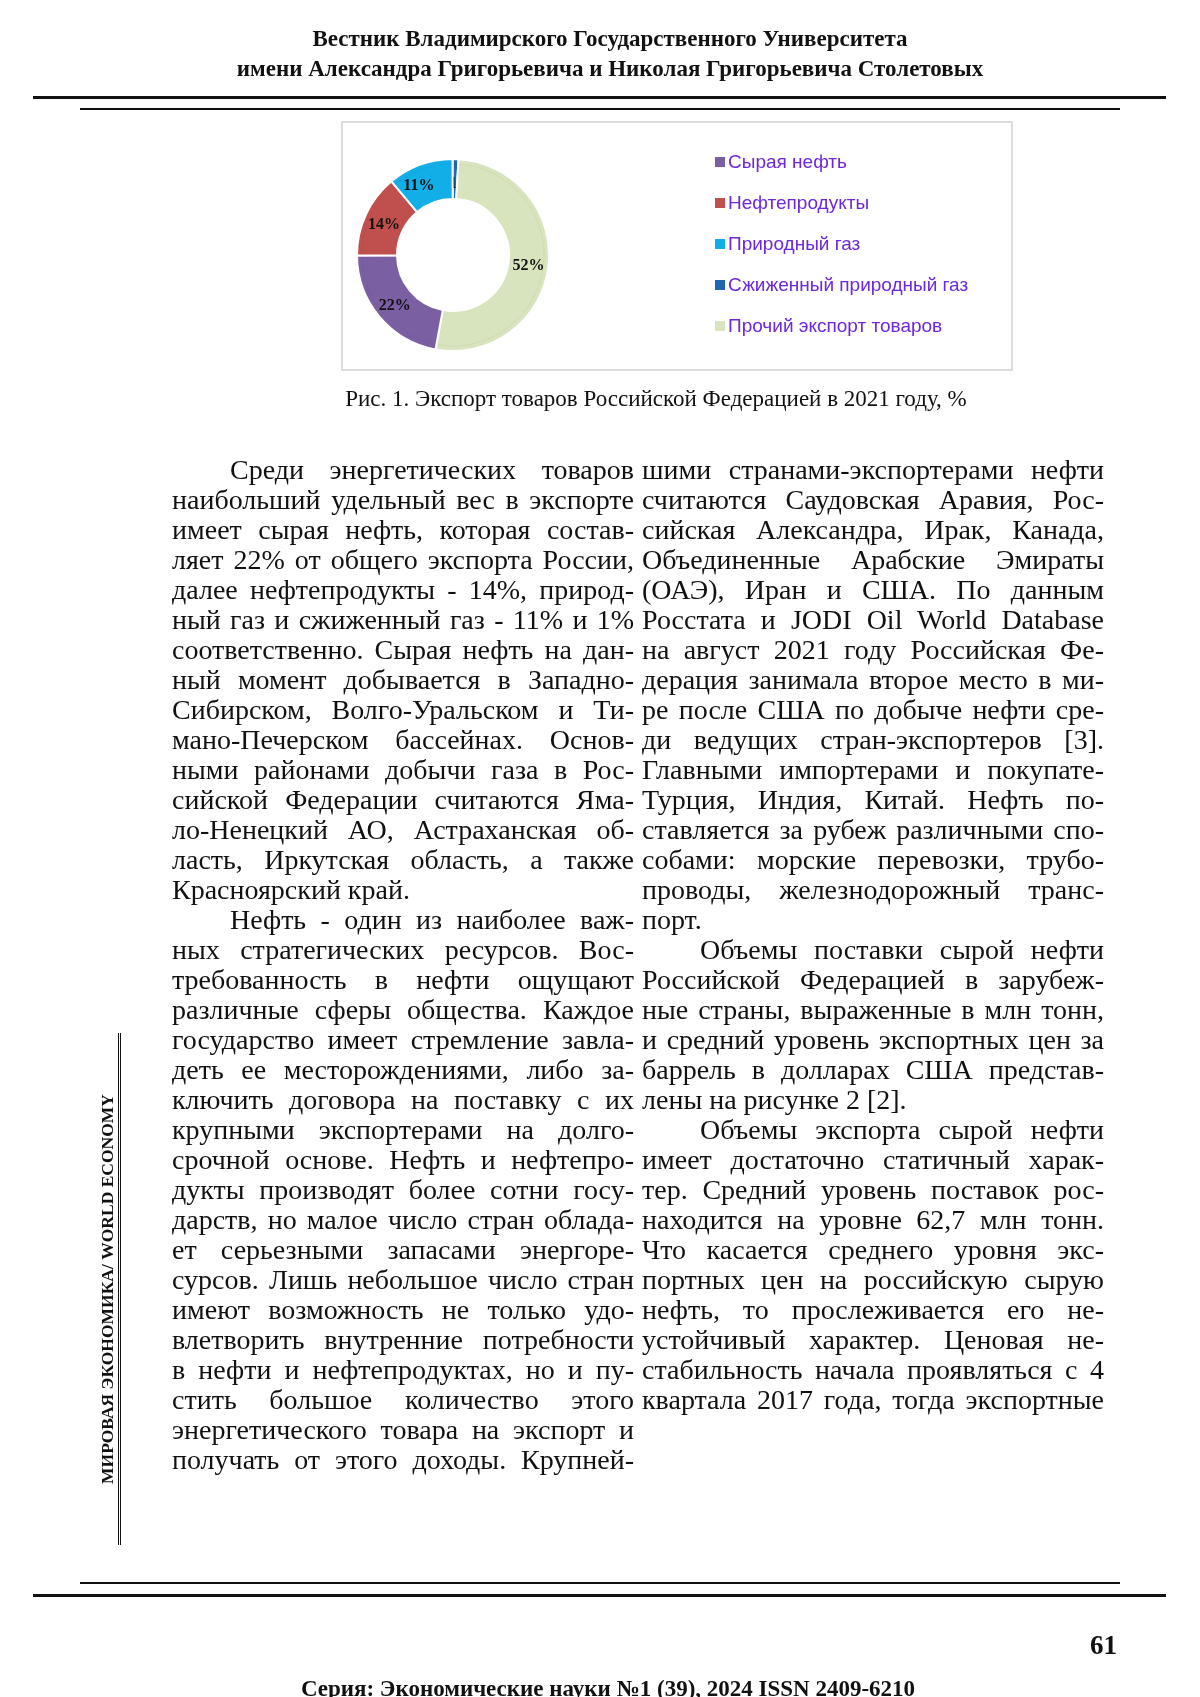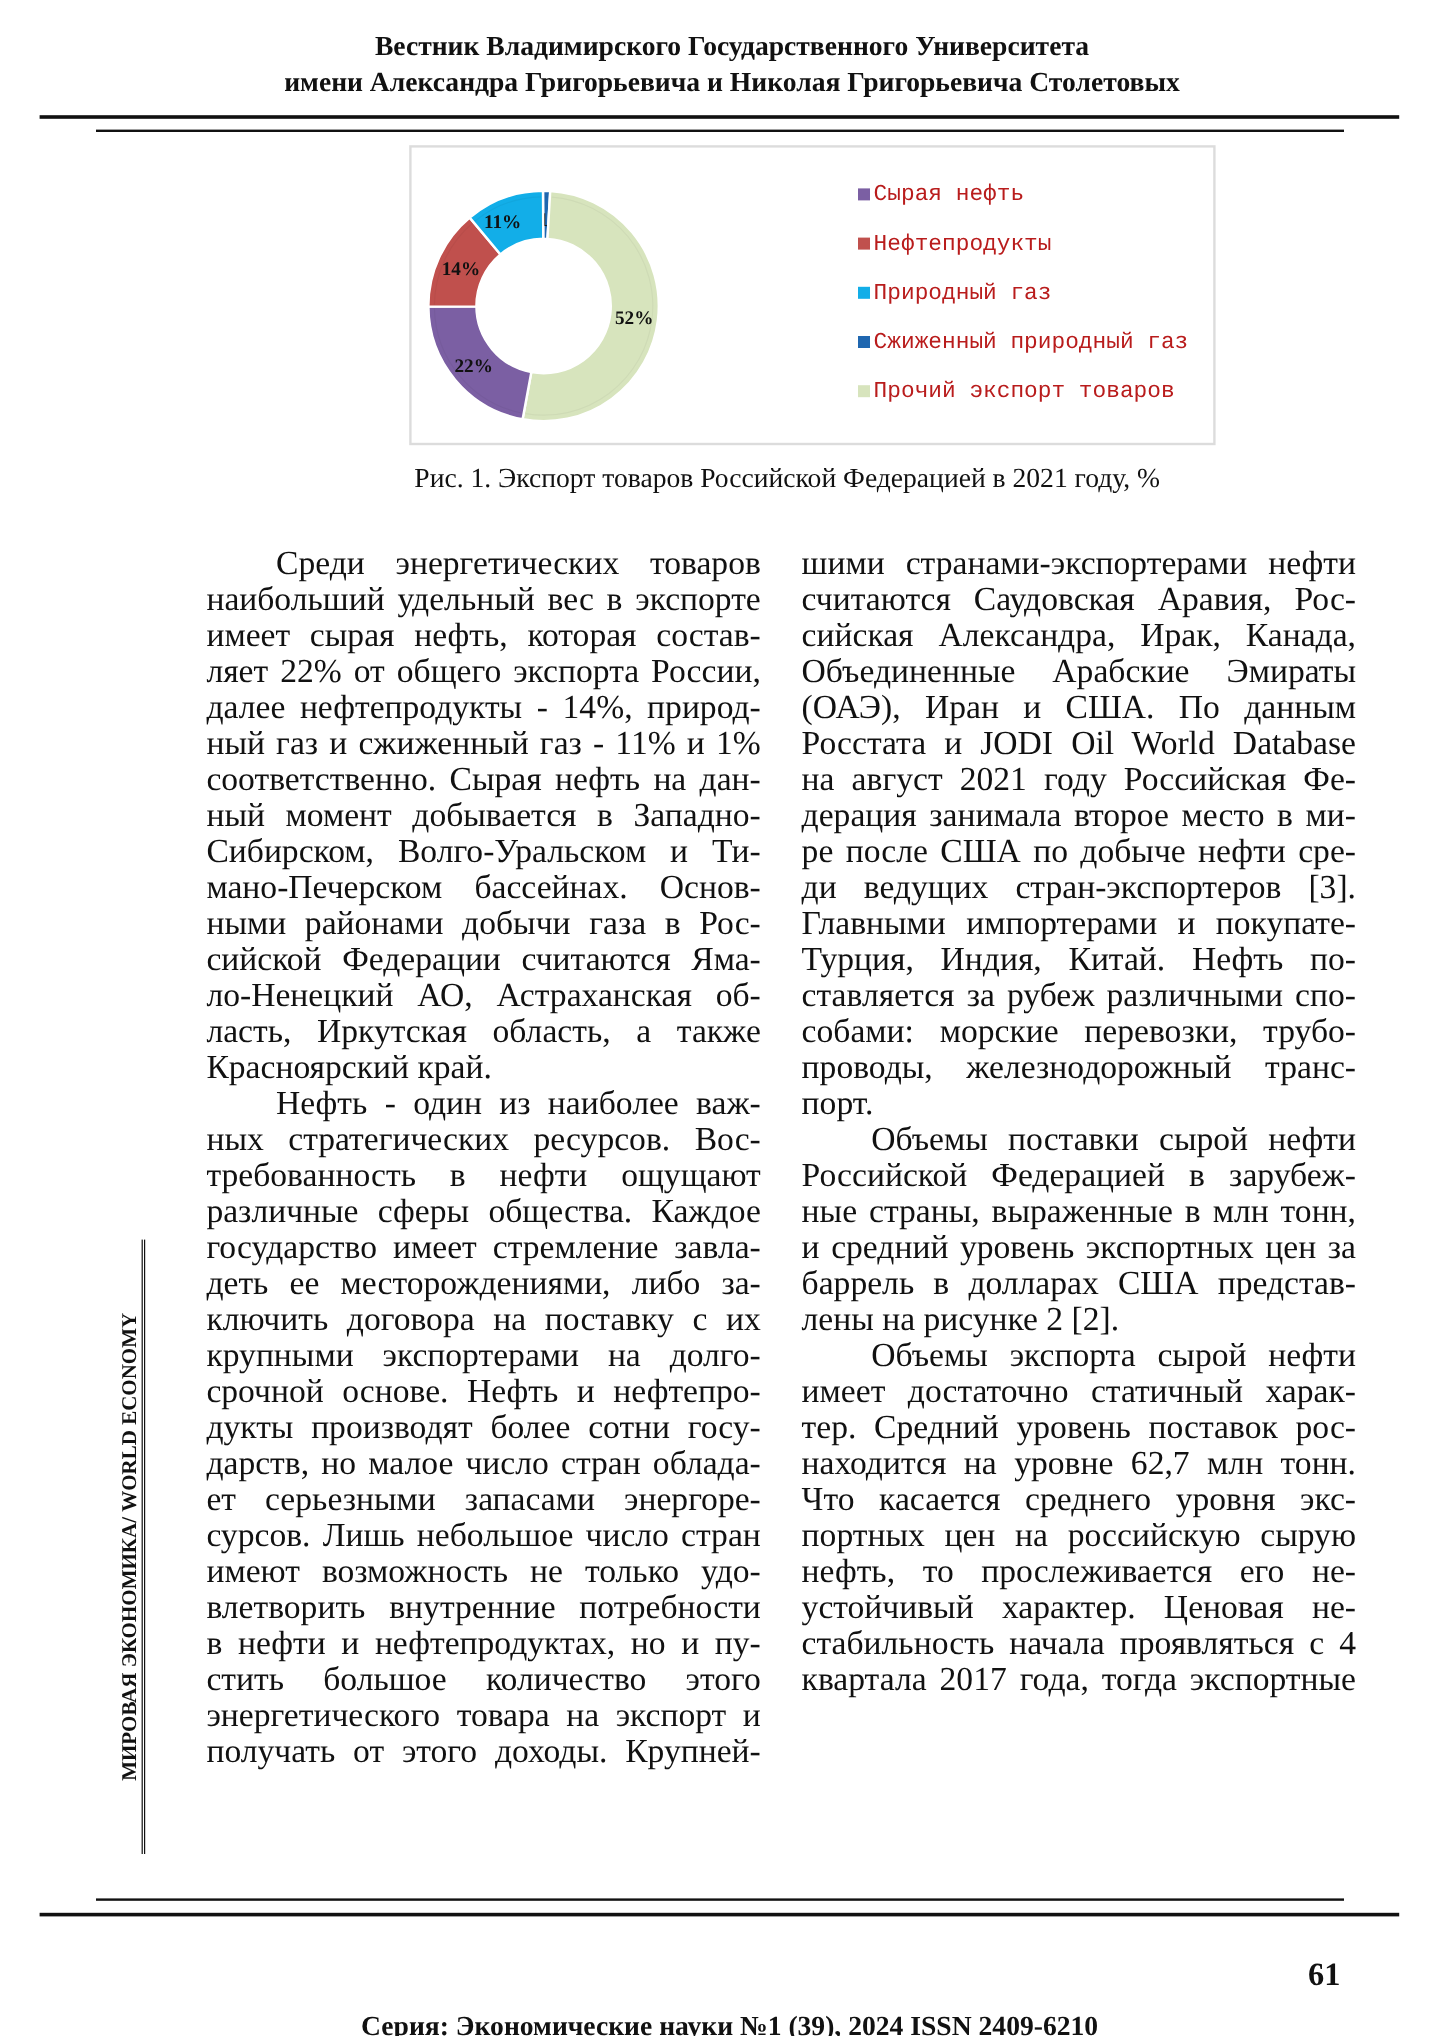--- a/index.html
+++ b/index.html
@@ -5,30 +5,30 @@
   html, body { margin: 0; padding: 0; background: #ffffff; }
   body { width: 1200px; height: 1697px; position: relative; overflow: hidden; color: #111; }
   .header { position: absolute; left: 0; top: 24px; width: 1200px; text-align: center;
     font-family: "Liberation Serif", serif; font-weight: bold; font-size: 23px; line-height: 30px; color: #111; }
   .header .l1 { display: block; padding-left: 20px; }
   .header .l2 { display: block; padding-left: 20px; }
   .rule { position: absolute; background: #111; }
   .chart-box { position: absolute; left: 341px; top: 121px; width: 672px; height: 250px;
     border: 2px solid #dcdcdc; background: #fff; box-sizing: border-box; }
   .chart-box svg { position: absolute; left: 0; top: 0; }
-  .legend { position: absolute; left: 372px; top: 28px; font-family: Liberation Mono, monospace;
-    font-size: 19px; color: #b91c1c; }
+  .legend { position: absolute; left: 372px; top: 28px; font-family: Liberation Sans, sans-serif;
+    font-size: 19px; color: #6d28d9; }
   .legend-item { height: 41px; display: flex; align-items: flex-start; }
   .legend-swatch { width: 10px; height: 10px; margin-top: 6px; margin-right: 3px; flex: none; }
   .caption { position: absolute; left: 0; width: 1200px; top: 386px; text-align: center;
     font-family: "Liberation Serif", serif; font-size: 23px; color: #111; padding-left: 112px; box-sizing: border-box; }
   .col { position: absolute; top: 455px; font-family: "Liberation Serif", serif; font-size: 28px;
     line-height: 30px; text-align: justify; color: #111; hyphens: none; }
   .col-left { left: 172px; width: 462px; }
-  .col-right { left: 668px; width: 462px; }
+  .col-right { left: 642px; width: 462px; }
   .col .line { display: block; text-align: justify; text-align-last: justify; white-space: nowrap; height: 30px; }
   .col .line.last { text-align-last: left; }
   .col .line.ind { padding-left: 58px; }
   .side { position: absolute; left: 96px; top: 1545px; transform-origin: 0 0; transform: rotate(-90deg);
     font-family: "Liberation Serif", serif; font-weight: bold; font-size: 17.5px; white-space: nowrap;
     border-bottom: 3px double #111; line-height: 22px; width: 512px; text-align: center; }
   .page-num { position: absolute; left: 1090px; top: 1630px; font-family: "Liberation Serif", serif;
     font-weight: bold; font-size: 27px; }
   .footer { position: absolute; left: 0; width: 1200px; top: 1666px; text-align: center;
     font-family: "Liberation Serif", serif; font-weight: bold; font-size: 23px; padding-left: 16px; box-sizing: border-box; margin-top: 10px; }

